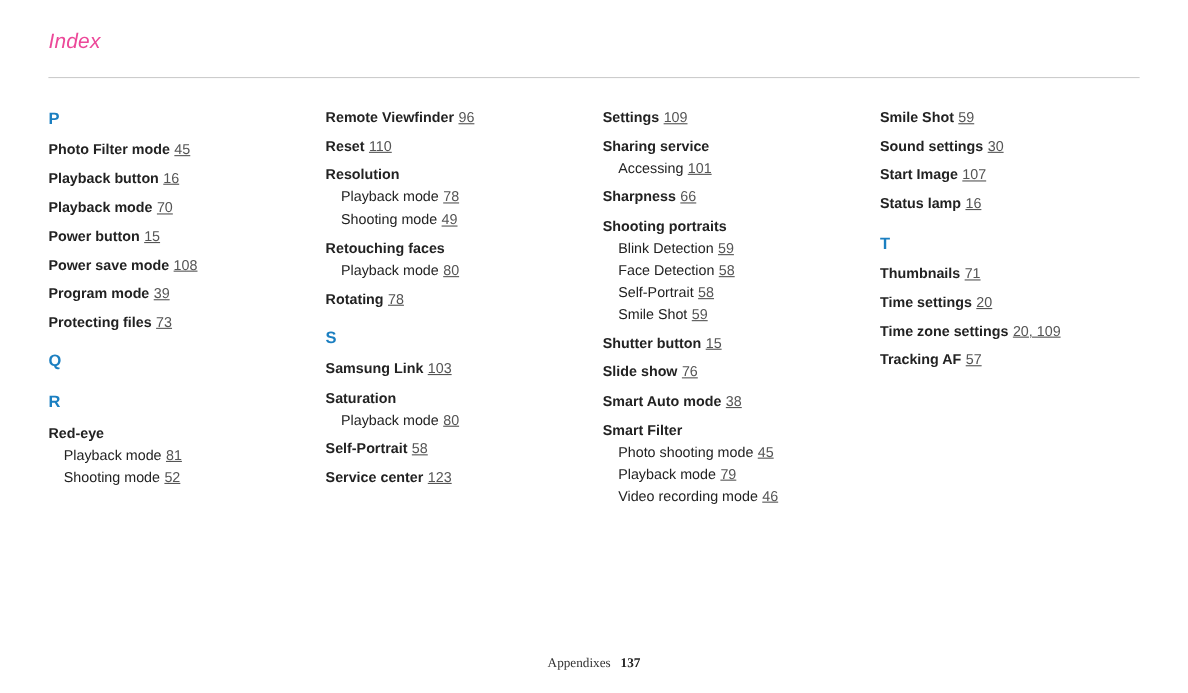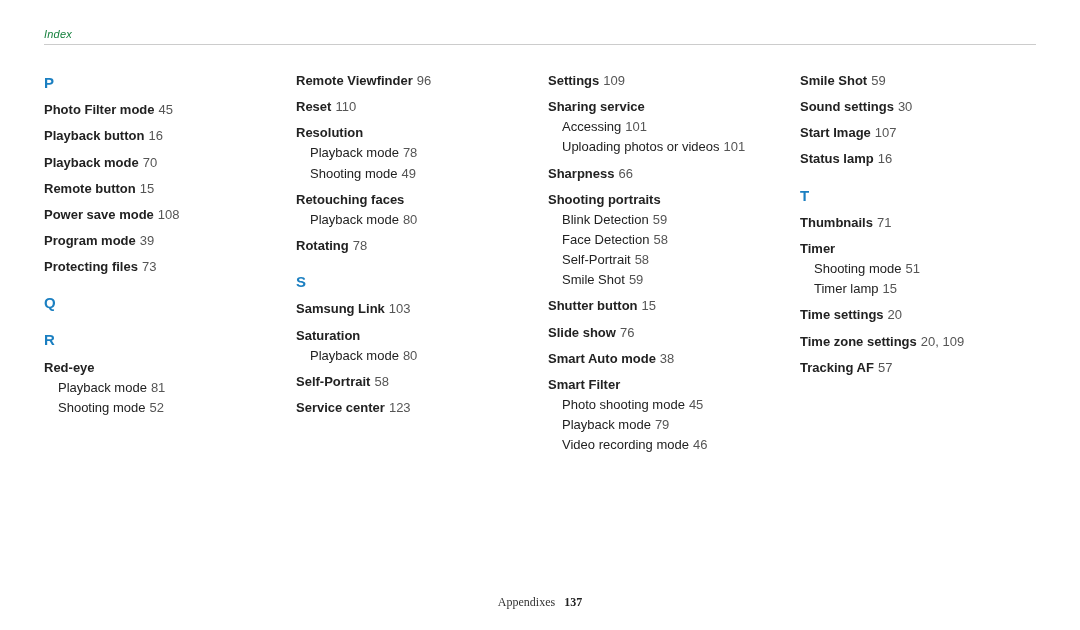--- a/index.html
+++ b/index.html
@@ -12,25 +12,25 @@
     color: #222;
   }
   .page {
     position: relative;
     width: 1080px;
     height: 630px;
     box-sizing: border-box;
     padding: 28px 44px 0 44px;
   }
   .header {
-    color: #15803d;
-    font-size: 11px;
+    color: #ec4899;
+    font-size: 19px;
     font-weight: 400;
     letter-spacing: .2px;
-    padding-bottom: 4px;
+    padding-bottom: 20px;
     border-bottom: 1px solid #ccc;
     margin-bottom: 26px;
     font-style: italic;
   }
   .cols {
     display: flex;
     gap: 16px;
   }
   .col {
     width: 250px;
@@ -47,20 +47,21 @@
   .section-letter.first { margin-top: 0; }
   .block { margin-bottom: 6px; }
   .main-entry {
     font-weight: 700;
     display: inline;
   }
   .page-num {
     color: #555;
     font-weight: 400;
     margin-left: 4px;
+    text-decoration: underline;
   }
   .sub-entry {
     margin-left: 14px;
     font-weight: 400;
   }
   .footer {
     position: absolute;
     bottom: 20px;
     left: 0;
     width: 100%;
@@ -82,21 +83,21 @@
         <div class="block">
           <div><span class="main-entry">Photo Filter mode</span><span class="page-num">45</span></div>
         </div>
         <div class="block">
           <div><span class="main-entry">Playback button</span><span class="page-num">16</span></div>
         </div>
         <div class="block">
           <div><span class="main-entry">Playback mode</span><span class="page-num">70</span></div>
         </div>
         <div class="block">
-          <div><span class="main-entry">Remote button</span><span class="page-num">15</span></div>
+          <div><span class="main-entry">Power button</span><span class="page-num">15</span></div>
         </div>
         <div class="block">
           <div><span class="main-entry">Power save mode</span><span class="page-num">108</span></div>
         </div>
         <div class="block">
           <div><span class="main-entry">Program mode</span><span class="page-num">39</span></div>
         </div>
         <div class="block">
           <div><span class="main-entry">Protecting files</span><span class="page-num">73</span></div>
         </div>
@@ -142,21 +143,20 @@
           <div><span class="main-entry">Service center</span><span class="page-num">123</span></div>
         </div>
       </div>
       <div class="col">
         <div class="block">
           <div><span class="main-entry">Settings</span><span class="page-num">109</span></div>
         </div>
         <div class="block">
           <div><span class="main-entry">Sharing service</span></div>
           <div class="sub-entry"><span>Accessing</span><span class="page-num">101</span></div>
-          <div class="sub-entry"><span>Uploading photos or videos</span><span class="page-num">101</span></div>
         </div>
         <div class="block">
           <div><span class="main-entry">Sharpness</span><span class="page-num">66</span></div>
         </div>
         <div class="block">
           <div><span class="main-entry">Shooting portraits</span></div>
           <div class="sub-entry"><span>Blink Detection</span><span class="page-num">59</span></div>
           <div class="sub-entry"><span>Face Detection</span><span class="page-num">58</span></div>
           <div class="sub-entry"><span>Self-Portrait</span><span class="page-num">58</span></div>
           <div class="sub-entry"><span>Smile Shot</span><span class="page-num">59</span></div>
@@ -186,25 +186,20 @@
         </div>
         <div class="block">
           <div><span class="main-entry">Start Image</span><span class="page-num">107</span></div>
         </div>
         <div class="block">
           <div><span class="main-entry">Status lamp</span><span class="page-num">16</span></div>
         </div>
         <div class="section-letter">T</div>
         <div class="block">
           <div><span class="main-entry">Thumbnails</span><span class="page-num">71</span></div>
-        </div>
-        <div class="block">
-          <div><span class="main-entry">Timer</span></div>
-          <div class="sub-entry"><span>Shooting mode</span><span class="page-num">51</span></div>
-          <div class="sub-entry"><span>Timer lamp</span><span class="page-num">15</span></div>
         </div>
         <div class="block">
           <div><span class="main-entry">Time settings</span><span class="page-num">20</span></div>
         </div>
         <div class="block">
           <div><span class="main-entry">Time zone settings</span><span class="page-num">20, 109</span></div>
         </div>
         <div class="block">
           <div><span class="main-entry">Tracking AF</span><span class="page-num">57</span></div>
         </div>

